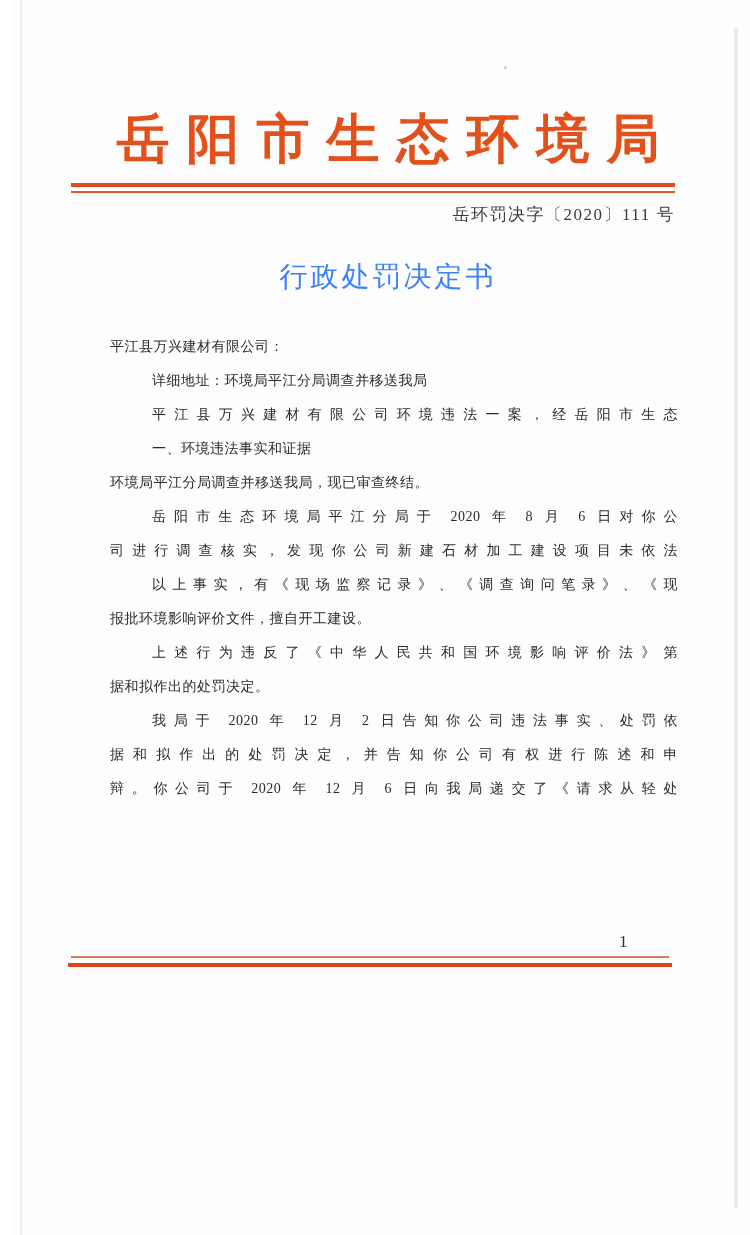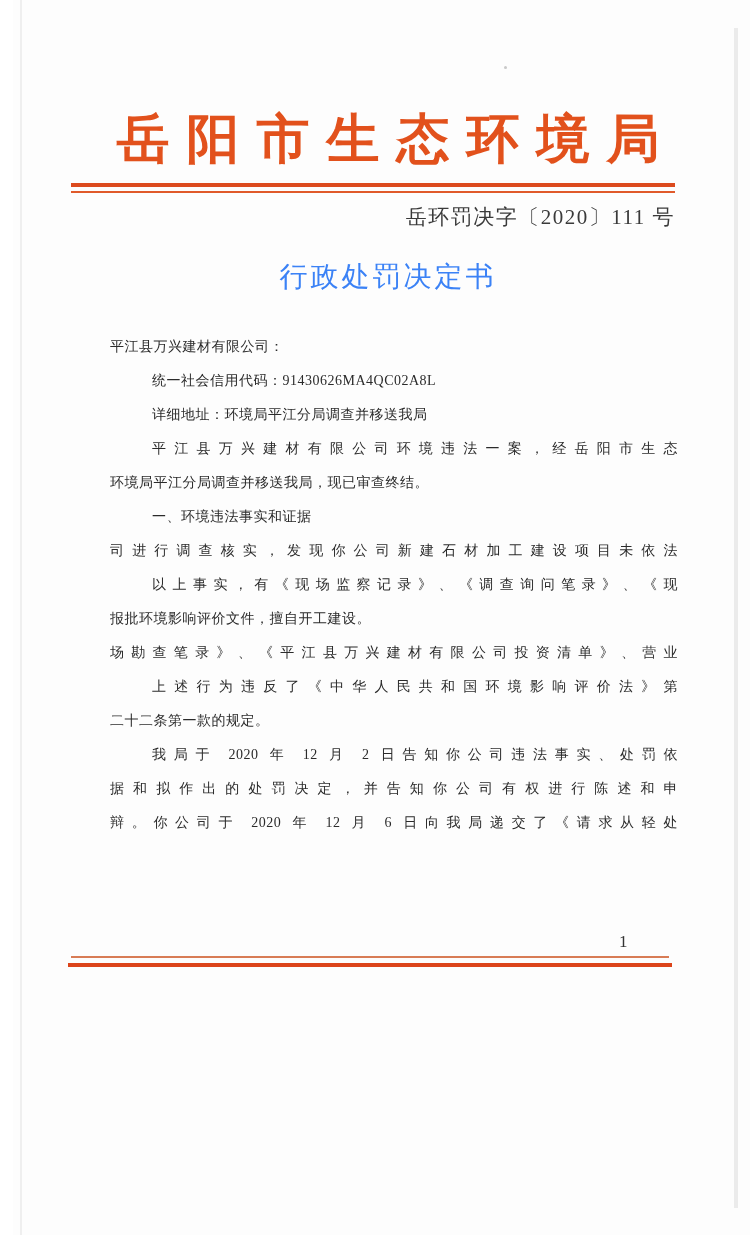--- a/index.html
+++ b/index.html
@@ -26,21 +26,21 @@
     letter-spacing:17px;padding-left:17px;box-sizing:border-box;
     white-space:nowrap;
   }
   .rule-wrap{position:absolute;top:183px;left:58px;width:604px;}
   .rule-thick{height:4px;background:#dc4a1e;}
   .rule-gap{height:4px;}
   .rule-thin{height:2px;background:#e05a2b;}
 
   .doc-number{
     position:absolute;top:203px;right:88px;
-    font-size:21px;letter-spacing:1.5px;color:#3a3a3a;
+    font-size:17px;letter-spacing:1.5px;color:#3a3a3a;
     white-space:nowrap;
   }
 
   .doc-title{
     position:absolute;top:258px;left:0;width:750px;
     text-align:center;
     font-size:28px;font-weight:400;letter-spacing:3px;
     color:#3b82f6;white-space:nowrap;
   }
 
@@ -78,31 +78,30 @@
     <div class="rule-gap"></div>
     <div class="rule-thin"></div>
   </div>
 
   <div class="doc-number">岳环罚决字〔2020〕111 号</div>
 
   <div class="doc-title">行政处罚决定书</div>
 
   <div class="body-text">
     <div class="ln">平江县万兴建材有限公司：</div>
-    <div class="ln ind">统一社会信用代码：91430626MA4QC02A8L</div>
     <div class="ln ind">详细地址：环境局平江分局调查并移送我局</div>
     <div class="ln ind j">平江县万兴建材有限公司环境违法一案，经岳阳市生态</div>
+    <div class="ln ind">一、环境违法事实和证据</div>
     <div class="ln">环境局平江分局调查并移送我局，现已审查终结。</div>
-    <div class="ln ind">一、环境违法事实和证据</div>
+    <div class="ln ind j">岳阳市生态环境局平江分局于 2020 年 8 月 6 日对你公</div>
     <div class="ln j">司进行调查核实，发现你公司新建石材加工建设项目未依法</div>
     <div class="ln ind j">以上事实，有《现场监察记录》、《调查询问笔录》、《现</div>
     <div class="ln">报批环境影响评价文件，擅自开工建设。</div>
-    <div class="ln j">场勘查笔录》、《平江县万兴建材有限公司投资清单》、营业</div>
     <div class="ln ind j">上述行为违反了《中华人民共和国环境影响评价法》第</div>
-    <div class="ln">二十二条第一款的规定。</div>
+    <div class="ln">据和拟作出的处罚决定。</div>
     <div class="ln ind j">我局于 2020 年 12 月 2 日告知你公司违法事实、处罚依</div>
     <div class="ln j">据和拟作出的处罚决定，并告知你公司有权进行陈述和申</div>
     <div class="ln j">辩。你公司于 2020 年 12 月 6 日向我局递交了《请求从轻处</div>
   </div>
 
   <div class="page-number">1</div>
   <div class="footer-rule-thin"></div>
   <div class="footer-rule-thick"></div>
 
 </div>

